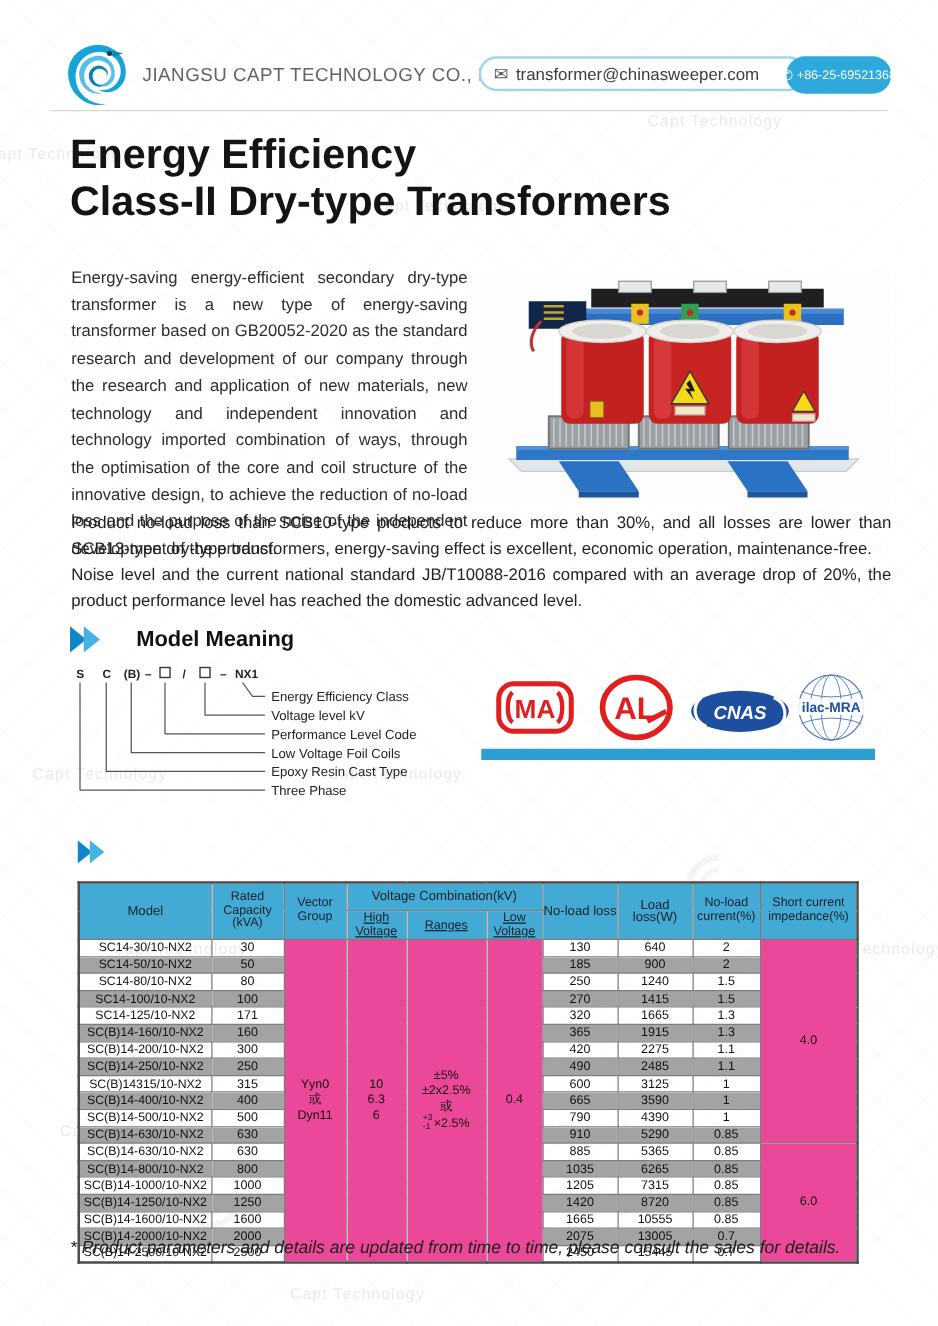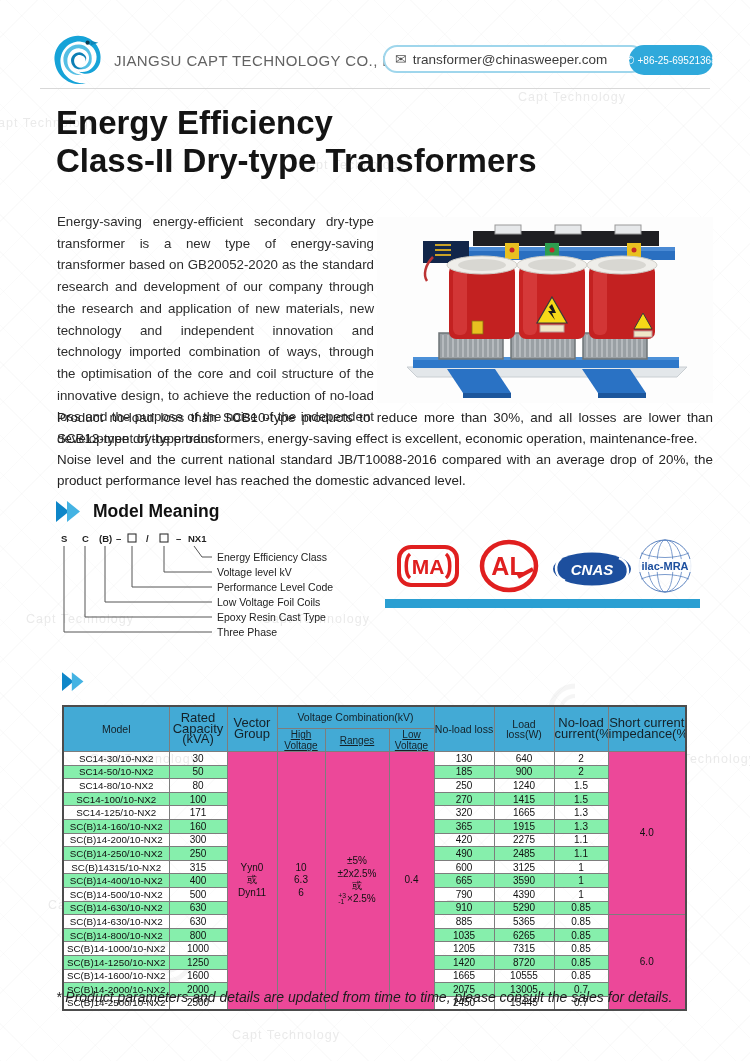--- a/index.html
+++ b/index.html
@@ -25,39 +25,39 @@
   .phone-pill .ph{font-size:11px;margin-right:3px;}
   .phone-pill .txt{font-size:10px;letter-spacing:0;white-space:nowrap;}
   
   .title{position:absolute;left:56px;top:104px;font-size:33px;line-height:38px;font-weight:bold;color:#141414;letter-spacing:0;}
   
   .p1{position:absolute;left:57px;top:211px;width:317px;font-size:13.3px;line-height:21.7px;text-align:justify;color:#2d2d2d;}
   .photo{position:absolute;left:377px;top:217px;width:336px;height:186px;background:#fdfdfd;}
   .p23{position:absolute;left:57px;top:407px;width:656px;font-size:13.4px;line-height:21px;text-align:justify;color:#232323;}
   .p23 p{margin:0;}
   
-  .sec-head{position:absolute;display:flex;gap:9px;}
+  .sec-head{position:absolute;display:flex;gap:25px;}
   .sec-head .txt{font-weight:bold;color:#111;}
   .mm-head{left:56px;top:501px;}
   .mm-head .txt{font-size:17.5px;}
   .tbl-head{left:62px;top:672px;}
   .tbl-head .txt{font-size:15.5px;}
   
   .bluebar{position:absolute;left:385px;top:599px;width:315px;height:9px;background:#2b9fd2;}
   
   .ptable{position:absolute;left:62px;top:705px;}
   table{border-collapse:collapse;table-layout:fixed;width:623px;}
   th,td{border:1px solid #7d7d7d;padding:0;text-align:center;vertical-align:middle;overflow:hidden;}
   table{border:2px solid #4c4c4c;}
   thead th{background:#43aad5;color:#142128;font-weight:normal;white-space:pre-line;}
   .h1{height:21px;font-size:10.5px;line-height:10.5px;}
   .h2{height:16px;font-size:10px;text-decoration:underline;}
-  thead th.two{font-size:13px;line-height:10.6px;}
+  thead th.two{font-size:10px;line-height:10.6px;}
   tbody td{font-size:10px;height:12.6px;line-height:11px;color:#111;}
-  tbody tr.alt{background:#86efac;}
+  tbody tr.alt{background:#a3a3a3;}
   td.model{font-size:9.8px;}
   td.merged{background:#ec4899;white-space:pre-line;line-height:12.5px;font-size:10px;}
   td.ranges div{line-height:12.5px;}
   .stack{display:inline-block;vertical-align:middle;font-size:6.8px;line-height:6.8px;text-align:left;margin-right:1px;}
   .stack span{display:block;}
   .footnote{position:absolute;left:56px;top:989px;font-size:14px;font-style:italic;color:#1d1d1d;}
 </style>
 </head>
 <body>
 

